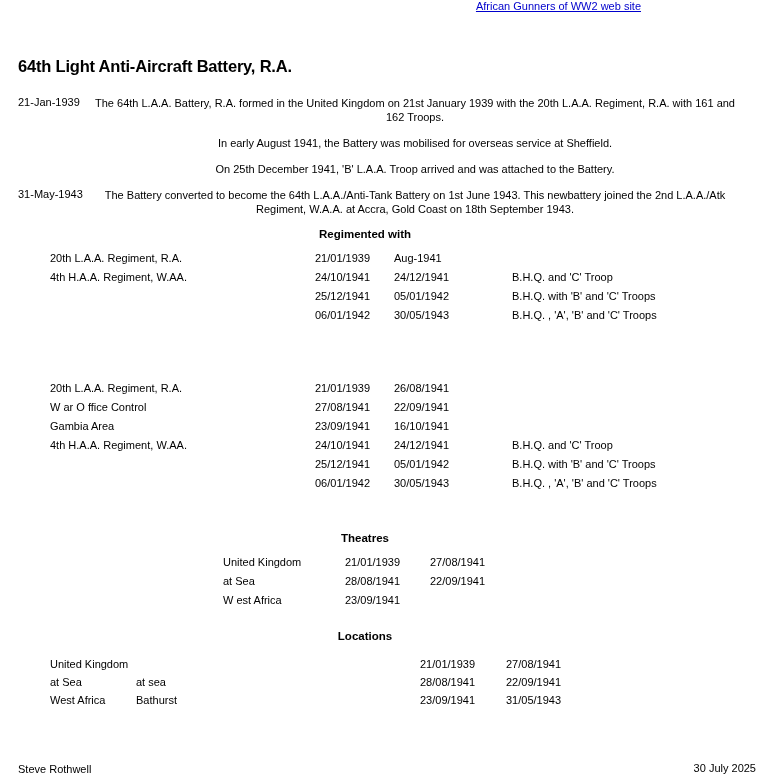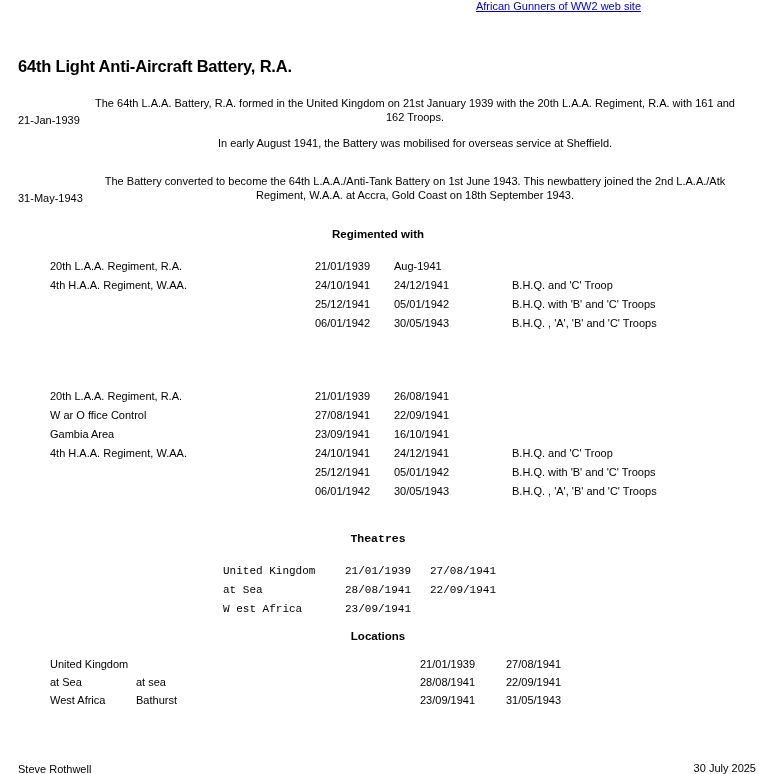--- a/index.html
+++ b/index.html
@@ -60,41 +60,40 @@
     position: relative;
     width: 770px;
   }
   .hist-date {
     position: absolute;
     left: 18px;
     top: 0px;
     width: 75px;
     font-size: 11px;
     white-space: nowrap;
-    margin-top: 18px;
   }
   .hist-text {
     margin-left: 95px;
     margin-right: 35px;
     font-size: 11px;
     line-height: 14px;
     text-align: center;
   }
   .gap-12 { height: 12px; }
 
   
   .section { position: absolute; left: 0; width: 770px; }
   .section-head {
     font-size: 11.5px;
     font-weight: bold;
     text-align: center;
     width: 730px;
-    margin-left: 13px;
-  }
-  .rows { margin-top: 20px; }
+    margin-left: 0px;
+  }
+  .rows { margin-top: 12px; }
   .row {
     position: relative;
     height: 19px;
     font-size: 11px;
     white-space: nowrap;
   }
   .cell { position: absolute; top: 0; }
 
   
   .c-unit  { left: 50px;  }
@@ -151,20 +150,23 @@
 
   <div class="hist-row">
     <div class="hist-date">21-Jan-1939</div>
     <div class="hist-text">The 64th L.A.A. Battery, R.A. formed in the United Kingdom on 21st January 1939 with the 20th L.A.A. Regiment, R.A. with 161 and 162 Troops.</div>
   </div>
   <div class="gap-12"></div>
   <div class="hist-row">
     <div class="hist-text">In early August 1941, the Battery  was mobilised for overseas service at Sheffield.</div>
   </div>
   <div class="gap-12"></div>
+  <div class="hist-row">
+    <div class="hist-text">On 25th December 1941, 'B' L.A.A. Troop arrived and was attached to the Battery.</div>
+  </div>
   <div class="gap-12"></div>
   <div class="hist-row">
     <div class="hist-date">31-May-1943</div>
     <div class="hist-text">The Battery converted to become the 64th L.A.A./Anti-Tank Battery on 1st June 1943.  This newbattery joined the 2nd L.A.A./Atk Regiment, W.A.A. at Accra, Gold Coast on 18th September 1943.</div>
   </div>
 
 </div>
 
 <div class="section" style="top:228px;">
   <div class="section-head">Regimented with</div>
@@ -242,21 +244,21 @@
     <div class="row">
       <span class="cell c-unit"></span>
       <span class="cell c-from">06/01/1942</span>
       <span class="cell c-to">30/05/1943</span>
       <span class="cell c-note">B.H.Q. , 'A', 'B'  and 'C' Troops</span>
     </div>
 
   </div>
 </div>
 
-<div class="section" style="top:532px;font-family:Liberation Mono, monospace;">
+<div class="section" style="top:532px;">
   <div class="section-head">Theatres</div>
   <div class="rows">
 
     <div class="row">
       <span class="cell t-name">United Kingdom</span>
       <span class="cell t-from">21/01/1939</span>
       <span class="cell t-to">27/08/1941</span>
     </div>
 
     <div class="row">

